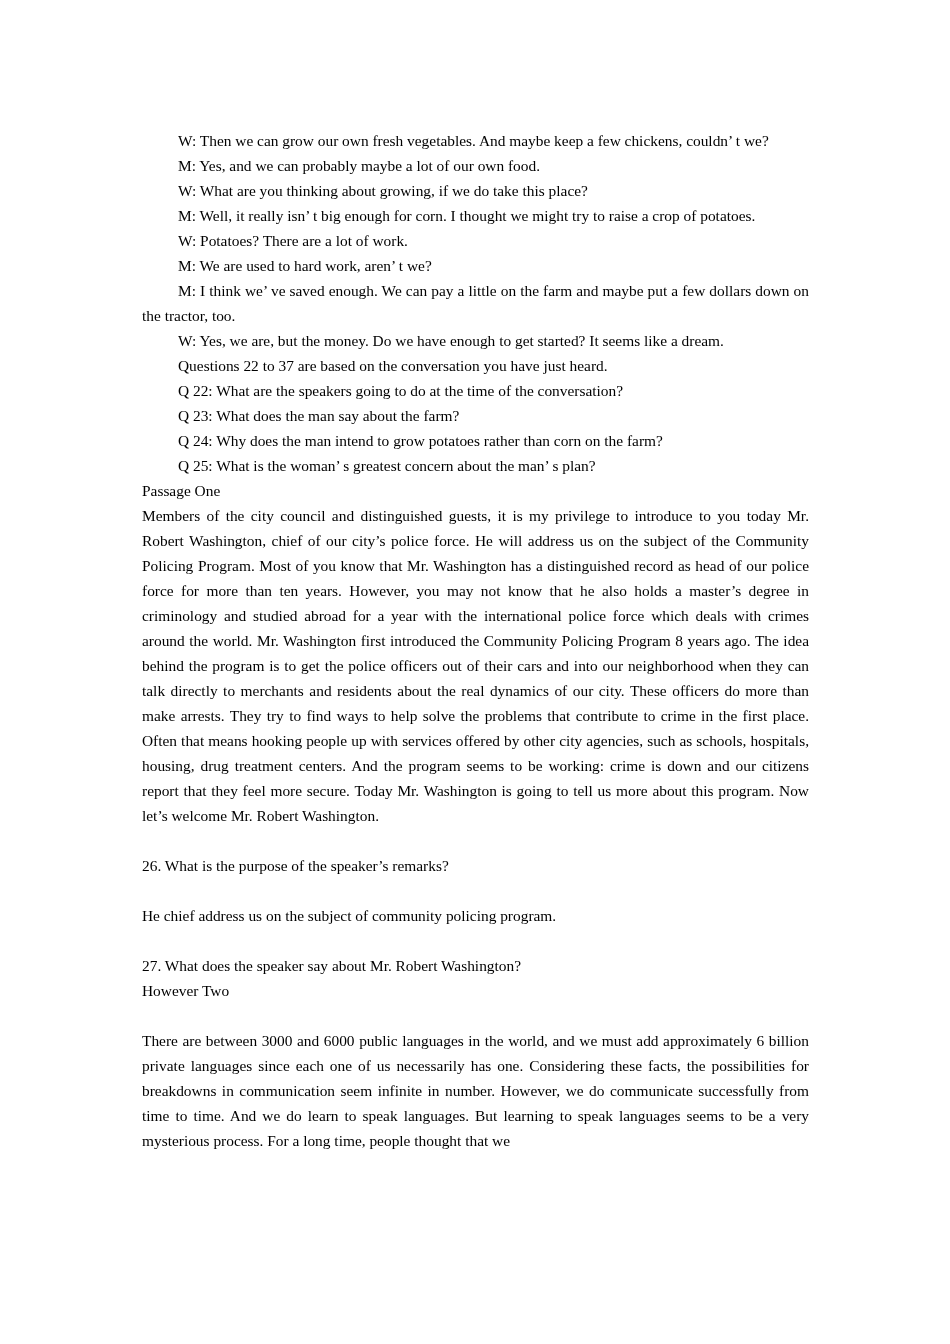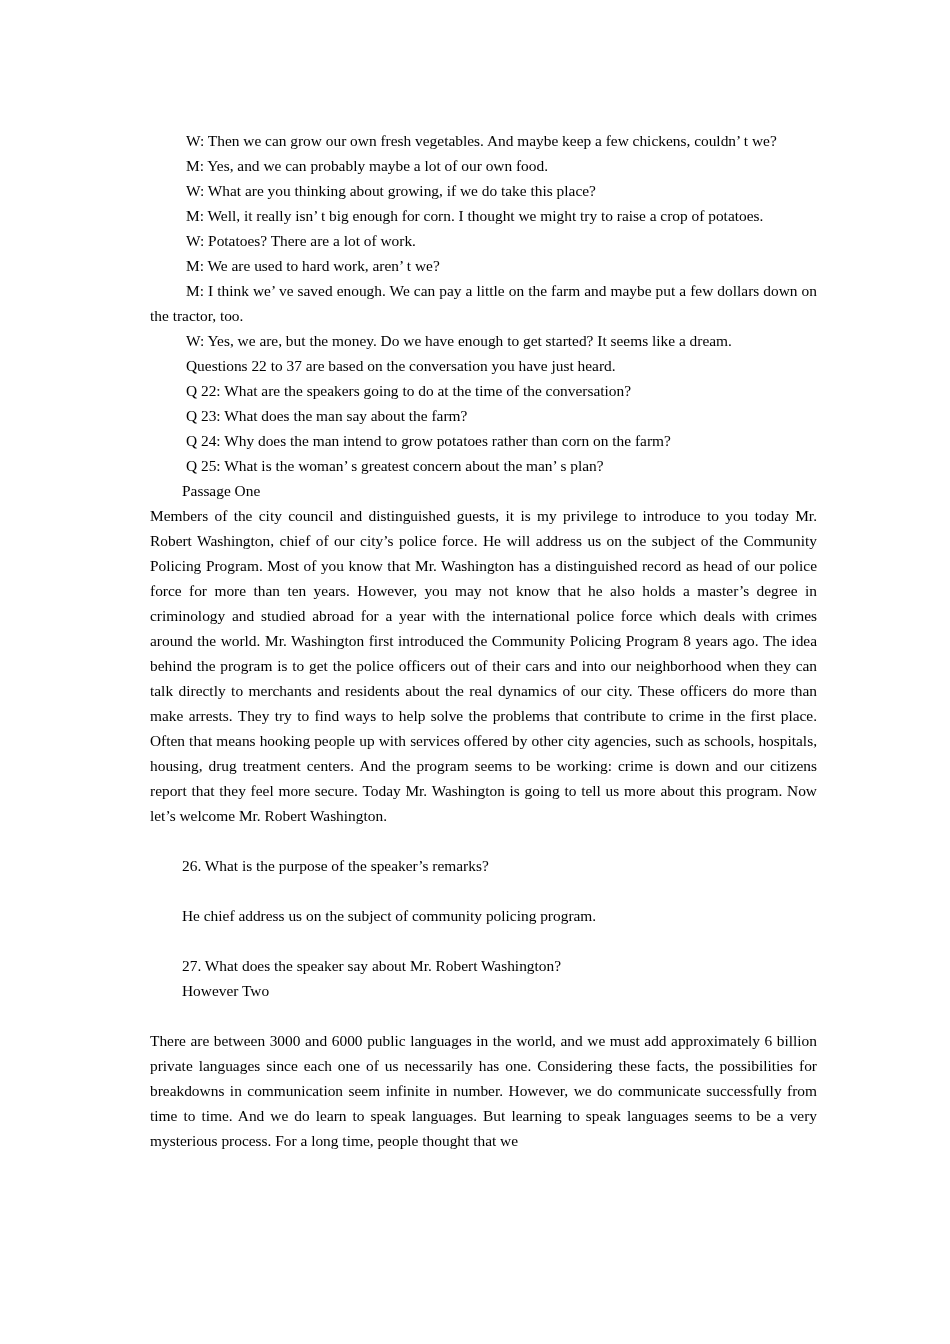--- a/index.html
+++ b/index.html
@@ -17,21 +17,21 @@
   }
   #page {
     position: relative;
     width: 950px;
     height: 1344px;
     background: #ffffff;
     box-sizing: border-box;
   }
   #doc-body {
     position: absolute;
-    left: 150px;
+    left: 142px;
     top: 128px;
     width: 667px;
   }
   p {
     margin: 0;
     padding: 0;
     font-size: 15.4px;
     line-height: 25px;
     text-align: justify;
     text-justify: inter-word;
@@ -40,21 +40,20 @@
   }
   p.indent {
     text-indent: 36px;
   }
   p.noindent {
     text-indent: 0;
   }
   p.flush {
     text-align: left;
     text-indent: 0;
-    margin-left: 32px;
   }
   p.blank {
     height: 25px;
   }
   p.blank::after {
     content: "\00a0";
   }
   
 </style>
 </head>

